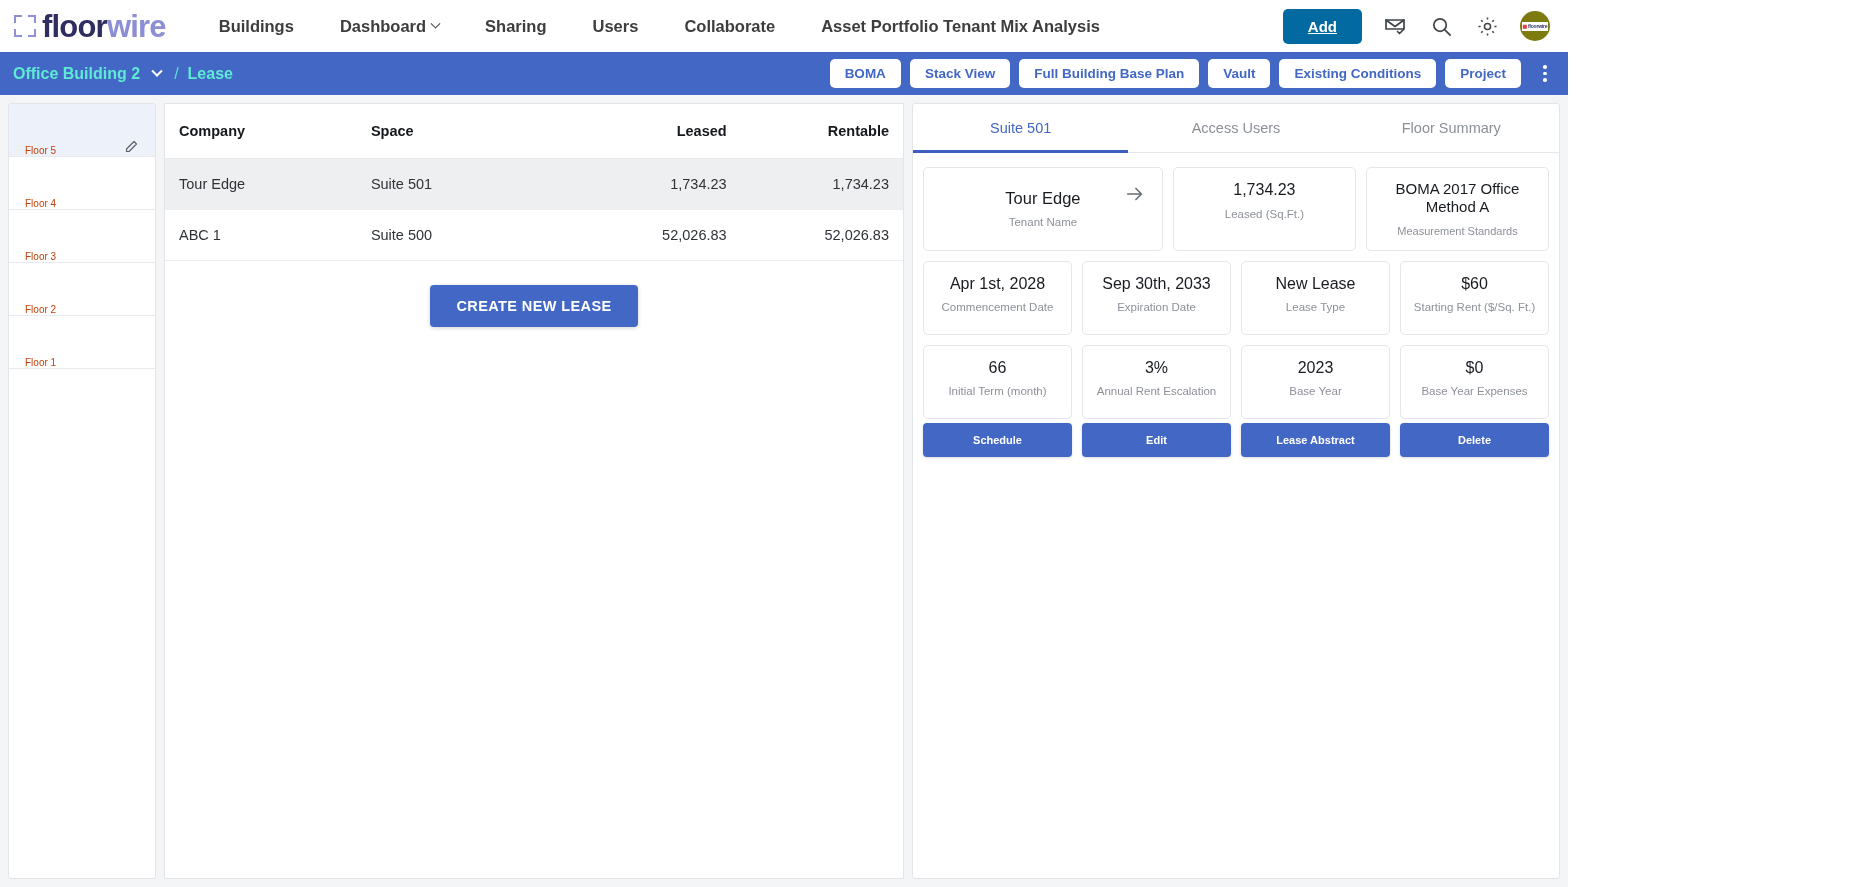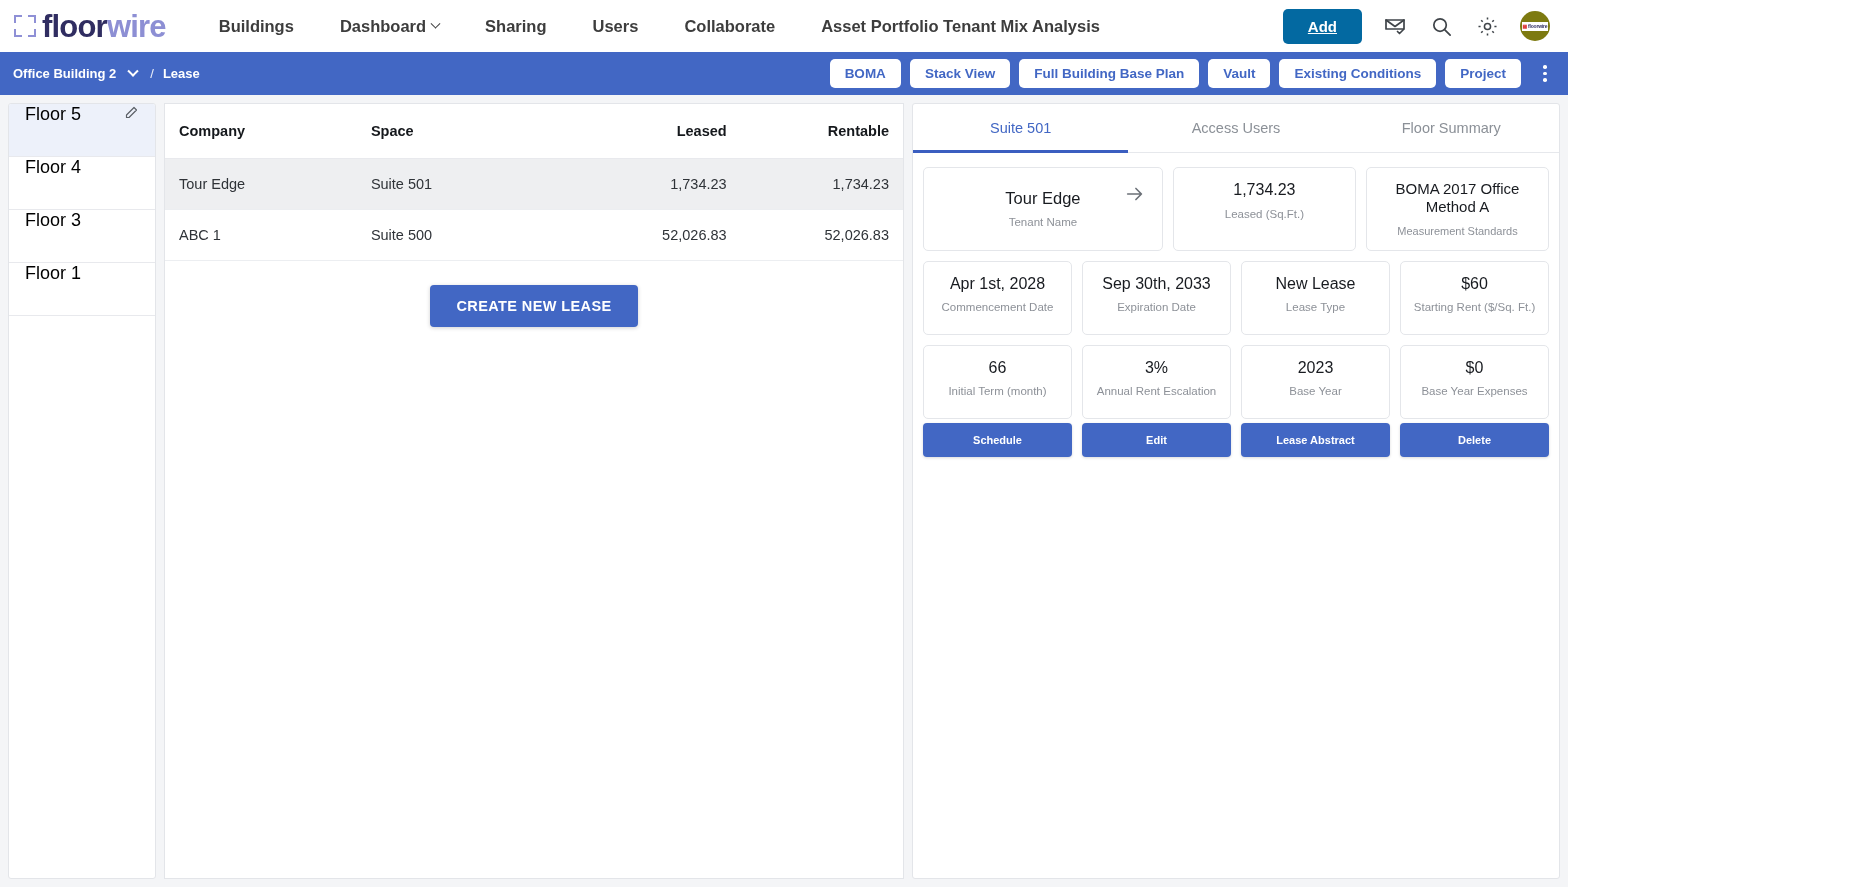--- a/index.html
+++ b/index.html
@@ -132,22 +132,22 @@
   .subbar {
     height: 43px;
     background: #4267c4;
     display: flex;
     align-items: center;
     padding: 0 12px 0 13px;
   }
   .crumb {
     display: flex;
     align-items: center;
-    color: #ffffff;
-    font-size: 13px;
+    color: #5eead4;
+    font-size: 16px;
     font-weight: 700;
     gap: 9px;
   }
   .crumb .bldg { cursor: pointer; }
   .crumb .dd {
     display: inline-block;
     width: 8px; height: 8px;
     border-right: 2px solid #fff;
     border-bottom: 2px solid #fff;
     transform: rotate(45deg) translate(-2px,-2px);
@@ -199,25 +199,25 @@
     width: 148px;
     background: #ffffff;
     border: 1px solid #e3e5e9;
     border-radius: 3px;
     flex: none;
     overflow: hidden;
   }
   .floor-item {
     height: 53px;
     display: flex;
-    align-items: flex-start;
+    align-items: flex-end;
     padding: 0 16px;
     border-bottom: 1px solid #e8e9ed;
-    font-size: 18px;
-    color: #000000;
+    font-size: 10px;
+    color: #c2410c;
     cursor: pointer;
   }
   .floor-item.active { background: #edf1fa; }
   .floor-item .pencil { margin-left: auto; cursor: pointer; }
 
   
   .table-panel {
     flex: 1 1 auto;
     background: #ffffff;
     border: 1px solid #e3e5e9;
@@ -471,20 +471,23 @@
           <svg width="15" height="15" viewBox="0 0 24 24" fill="none" stroke="#5b6066" stroke-width="1.9" stroke-linecap="round" stroke-linejoin="round">
             <path d="M4 20h4L20 8l-4-4L4 16v4z"></path>
           </svg>
         </span>
       </div>
       <div class="floor-item">
         <span>Floor 4</span>
       </div>
       <div class="floor-item">
         <span>Floor 3</span>
+      </div>
+      <div class="floor-item">
+        <span>Floor 2</span>
       </div>
       <div class="floor-item">
         <span>Floor 1</span>
       </div>
     </div>
 
     <div class="table-panel">
       <table class="lease-table">
         <colgroup>
           <col class="c-company">

